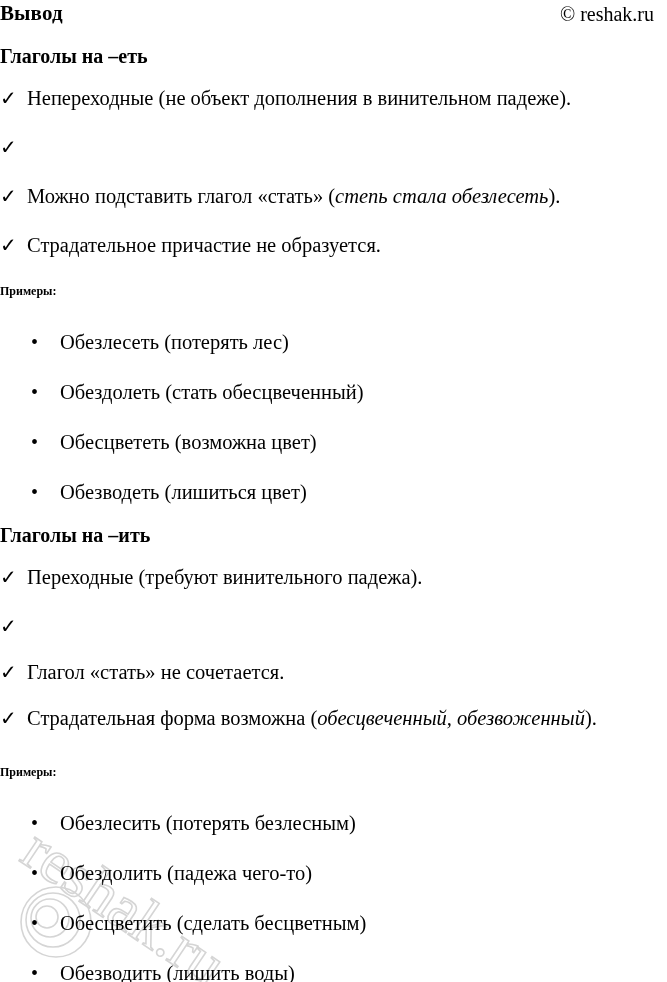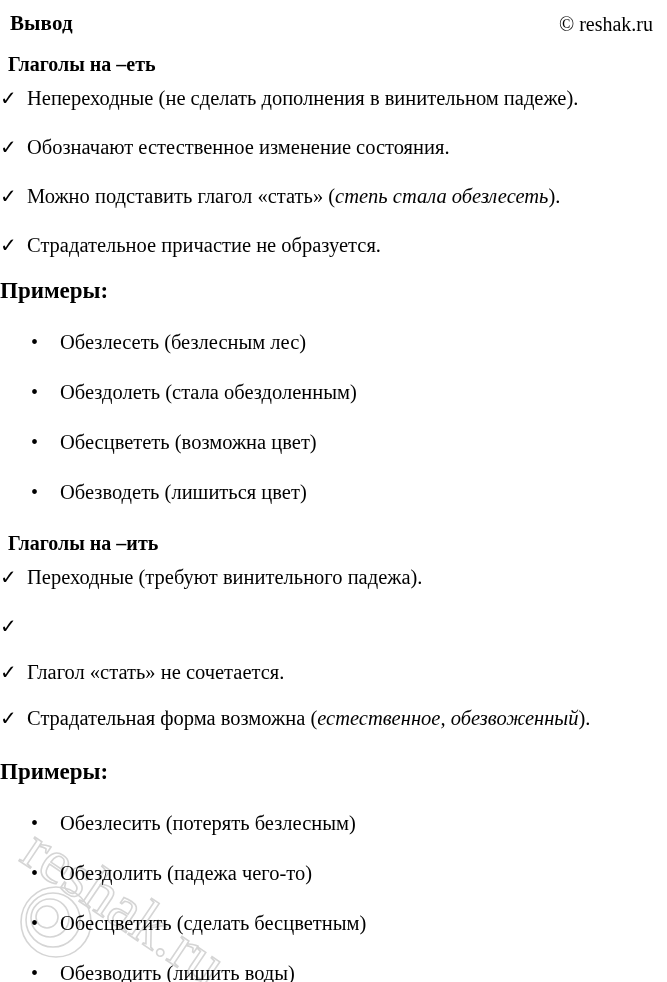--- a/index.html
+++ b/index.html
@@ -30,55 +30,55 @@
     width: 667px;
     height: 982px;
     pointer-events: none;
     z-index: 0;
   }
 
   
   .content {
     position: relative;
     z-index: 2;
-    padding: 10px;
+    padding: 0;
   }
 
   .doc-head {
     position: relative;
     height: 30px;
   }
   .doc-title {
     position: absolute;
     left: 0;
     top: 0;
     font-size: 21px;
     font-weight: bold;
     letter-spacing: 0.1px;
     line-height: 26px;
   }
   .copyright {
     position: absolute;
-    right: 4px;
+    right: 13px;
     top: 1px;
     font-size: 20px;
     line-height: 26px;
     white-space: nowrap;
   }
 
   .section-heading {
     font-size: 20px;
     font-weight: bold;
     line-height: 24px;
-    margin: 8px;
+    margin: 0;
     padding: 0;
   }
 
   .examples-heading {
-    font-size: 23px;
+    font-size: 12px;
     font-weight: bold;
     line-height: 24px;
     margin: 0;
     padding: 0;
   }
 
   .check-line {
     position: relative;
     font-size: 20.5px;
     line-height: 26px;
@@ -149,28 +149,27 @@
       <div class="copyright">© reshak.ru</div>
     </div>
 
     <div class="abs" style="top:44px">
       <div class="section-heading">Глаголы на –еть</div>
     </div>
 
     <div class="abs" style="top:85px">
       <div class="check-line">
         <span class="check-mark">✓</span>
-        <span>Непереходные (не сделать дополнения в винительном падеже).</span>
+        <span>Непереходные (не объект дополнения в винительном падеже).</span>
       </div>
     </div>
 
     <div class="abs" style="top:134px">
       <div class="check-line">
         <span class="check-mark">✓</span>
-        <span>Обозначают естественное изменение состояния.</span>
       </div>
     </div>
 
     <div class="abs" style="top:183px">
       <div class="check-line">
         <span class="check-mark">✓</span>
         <span>Можно подставить глагол «стать» (</span><em class="it">степь стала обезлесеть</em><span>).</span>
       </div>
     </div>
 
@@ -181,25 +180,25 @@
       </div>
     </div>
 
     <div class="abs" style="top:279px">
       <div class="examples-heading">Примеры:</div>
     </div>
 
     <ul class="bullet-list abs" style="top:329px">
       <li class="bullet-item" style="margin-bottom:24px">
         <span class="bullet-dot">•</span>
-        <span>Обезлесеть (безлесным лес)</span>
-      </li>
-      <li class="bullet-item" style="margin-bottom:24px">
-        <span class="bullet-dot">•</span>
-        <span>Обездолеть (стала обездоленным)</span>
+        <span>Обезлесеть (потерять лес)</span>
+      </li>
+      <li class="bullet-item" style="margin-bottom:24px">
+        <span class="bullet-dot">•</span>
+        <span>Обездолеть (стать обесцвеченный)</span>
       </li>
       <li class="bullet-item" style="margin-bottom:24px">
         <span class="bullet-dot">•</span>
         <span>Обесцвететь (возможна цвет)</span>
       </li>
       <li class="bullet-item">
         <span class="bullet-dot">•</span>
         <span>Обезводеть (лишиться цвет)</span>
       </li>
     </ul>
@@ -224,21 +223,21 @@
     <div class="abs" style="top:659px">
       <div class="check-line">
         <span class="check-mark">✓</span>
         <span>Глагол «стать» не сочетается.</span>
       </div>
     </div>
 
     <div class="abs" style="top:705px">
       <div class="check-line">
         <span class="check-mark">✓</span>
-        <span>Страдательная форма возможна (</span><em class="it">естественное, обезвоженный</em><span>).</span>
+        <span>Страдательная форма возможна (</span><em class="it">обесцвеченный, обезвоженный</em><span>).</span>
       </div>
     </div>
 
     <div class="abs" style="top:760px">
       <div class="examples-heading">Примеры:</div>
     </div>
 
     <ul class="bullet-list abs" style="top:810px">
       <li class="bullet-item" style="margin-bottom:24px">
         <span class="bullet-dot">•</span>

